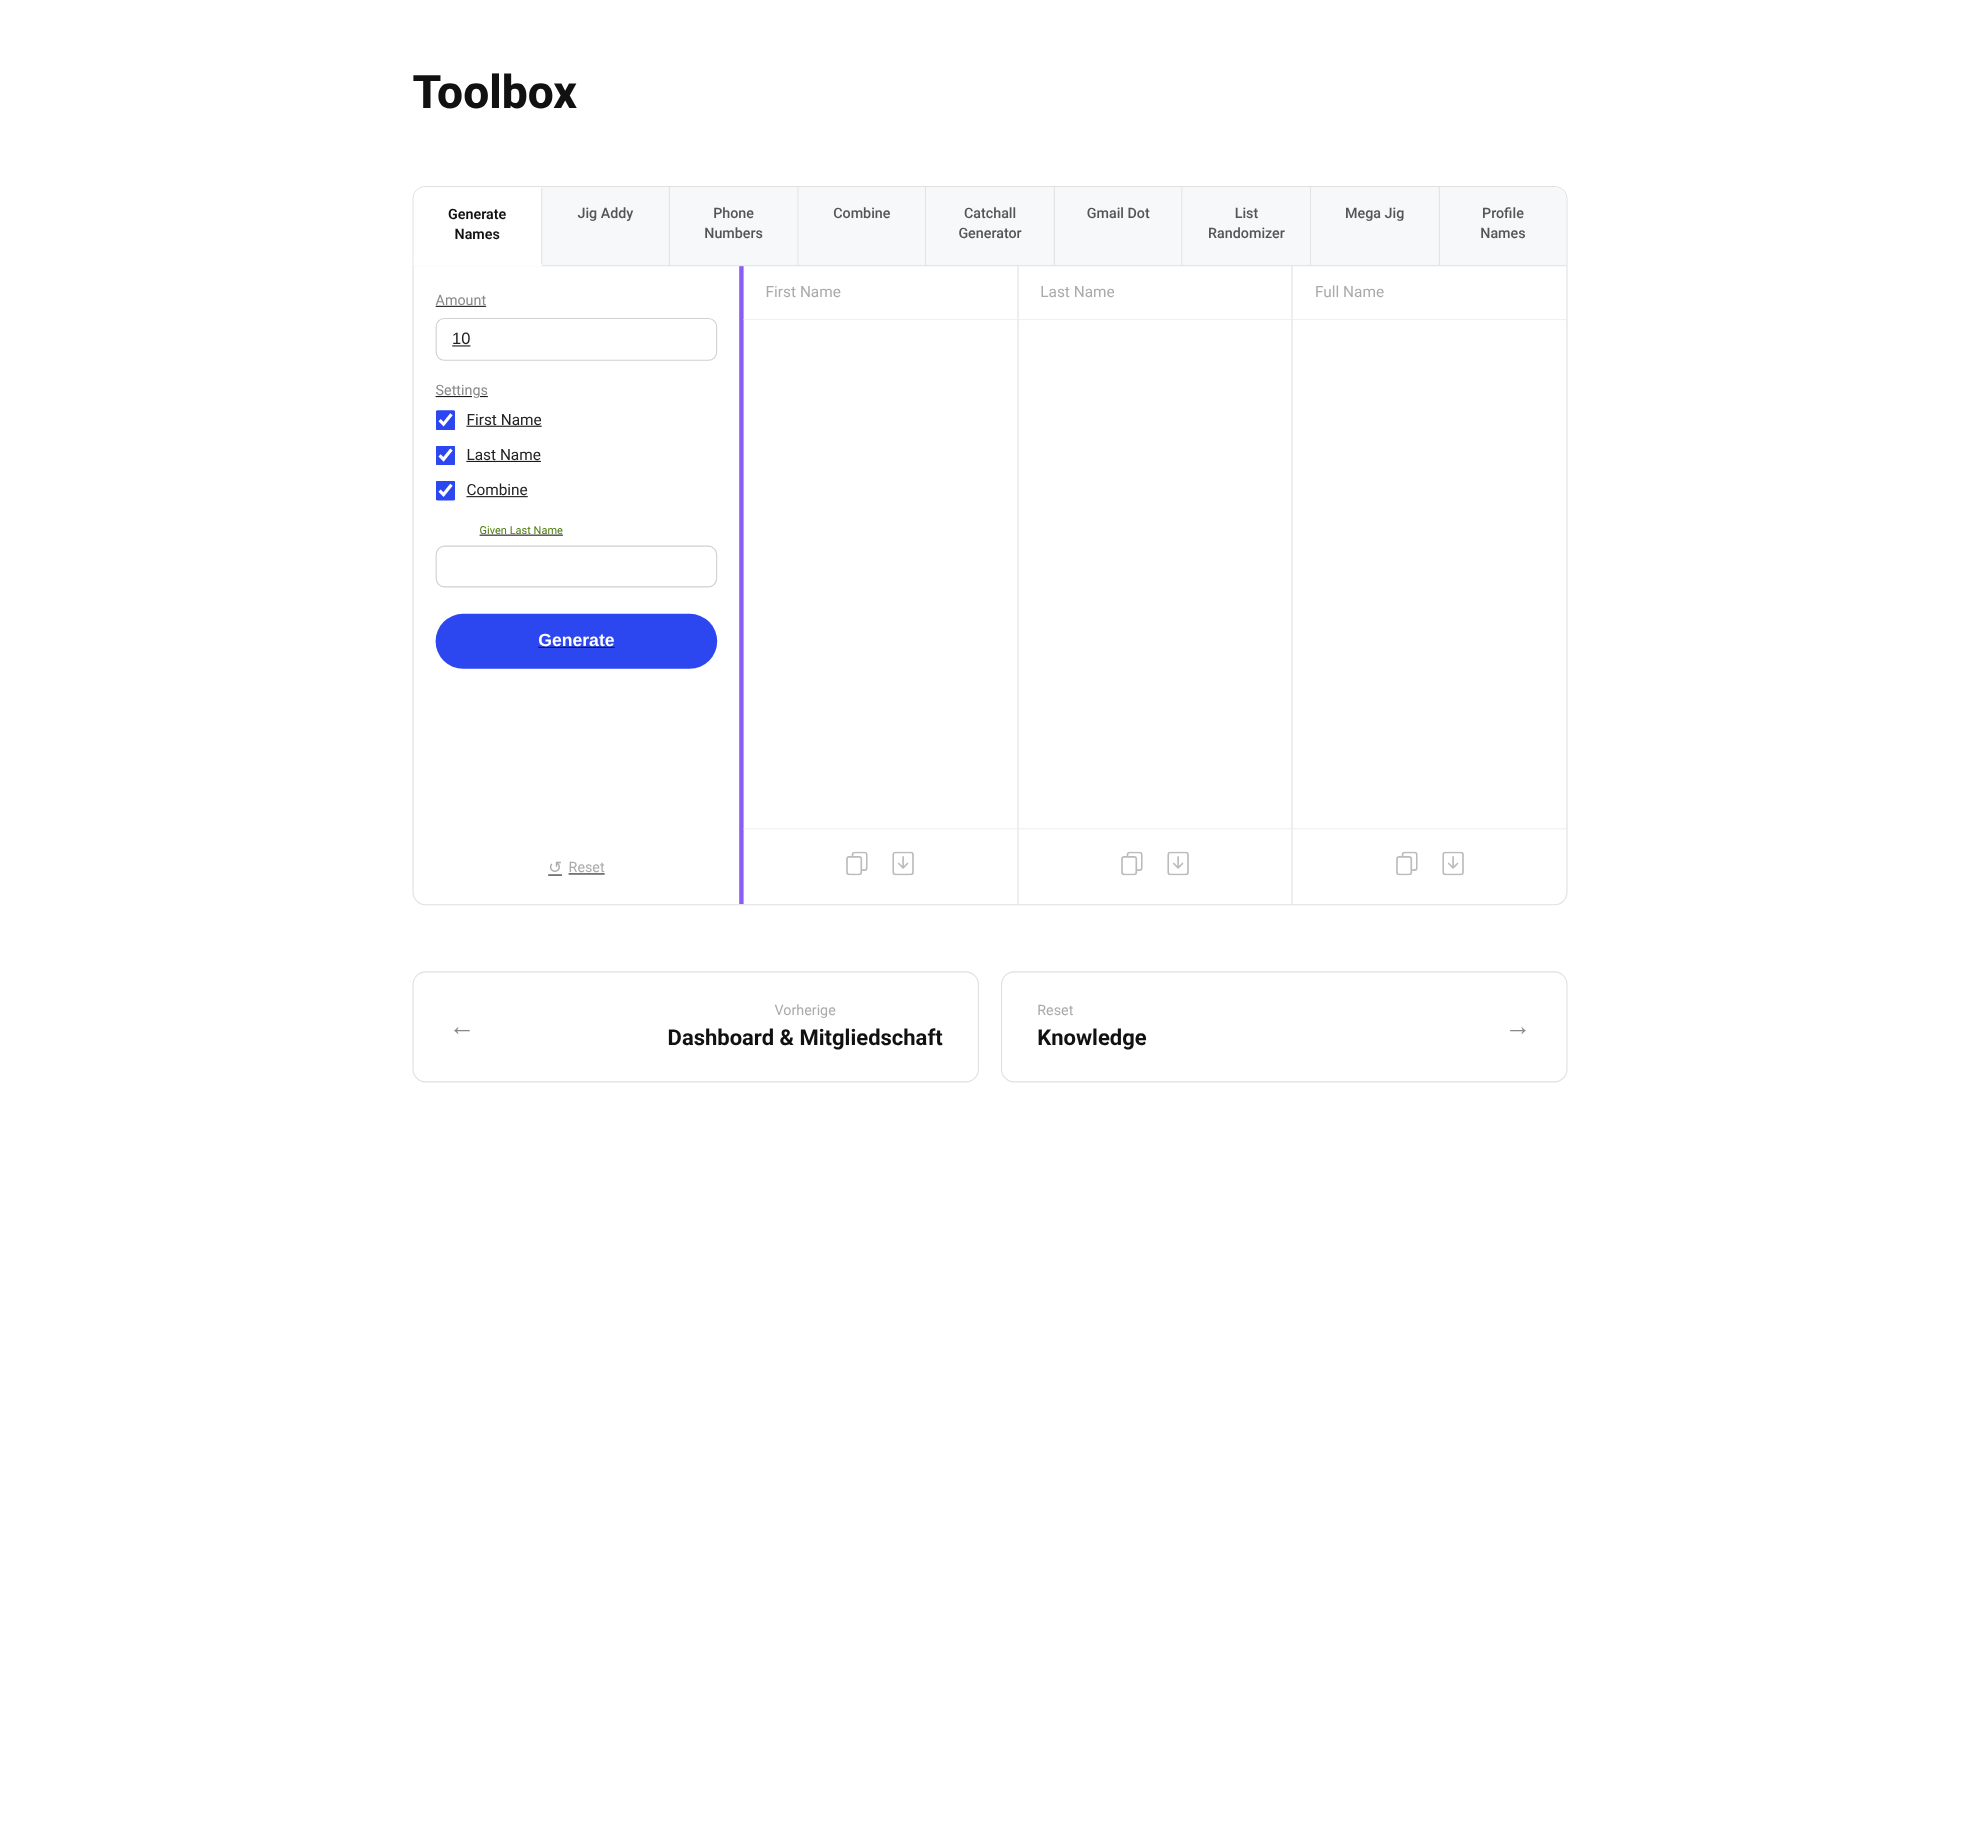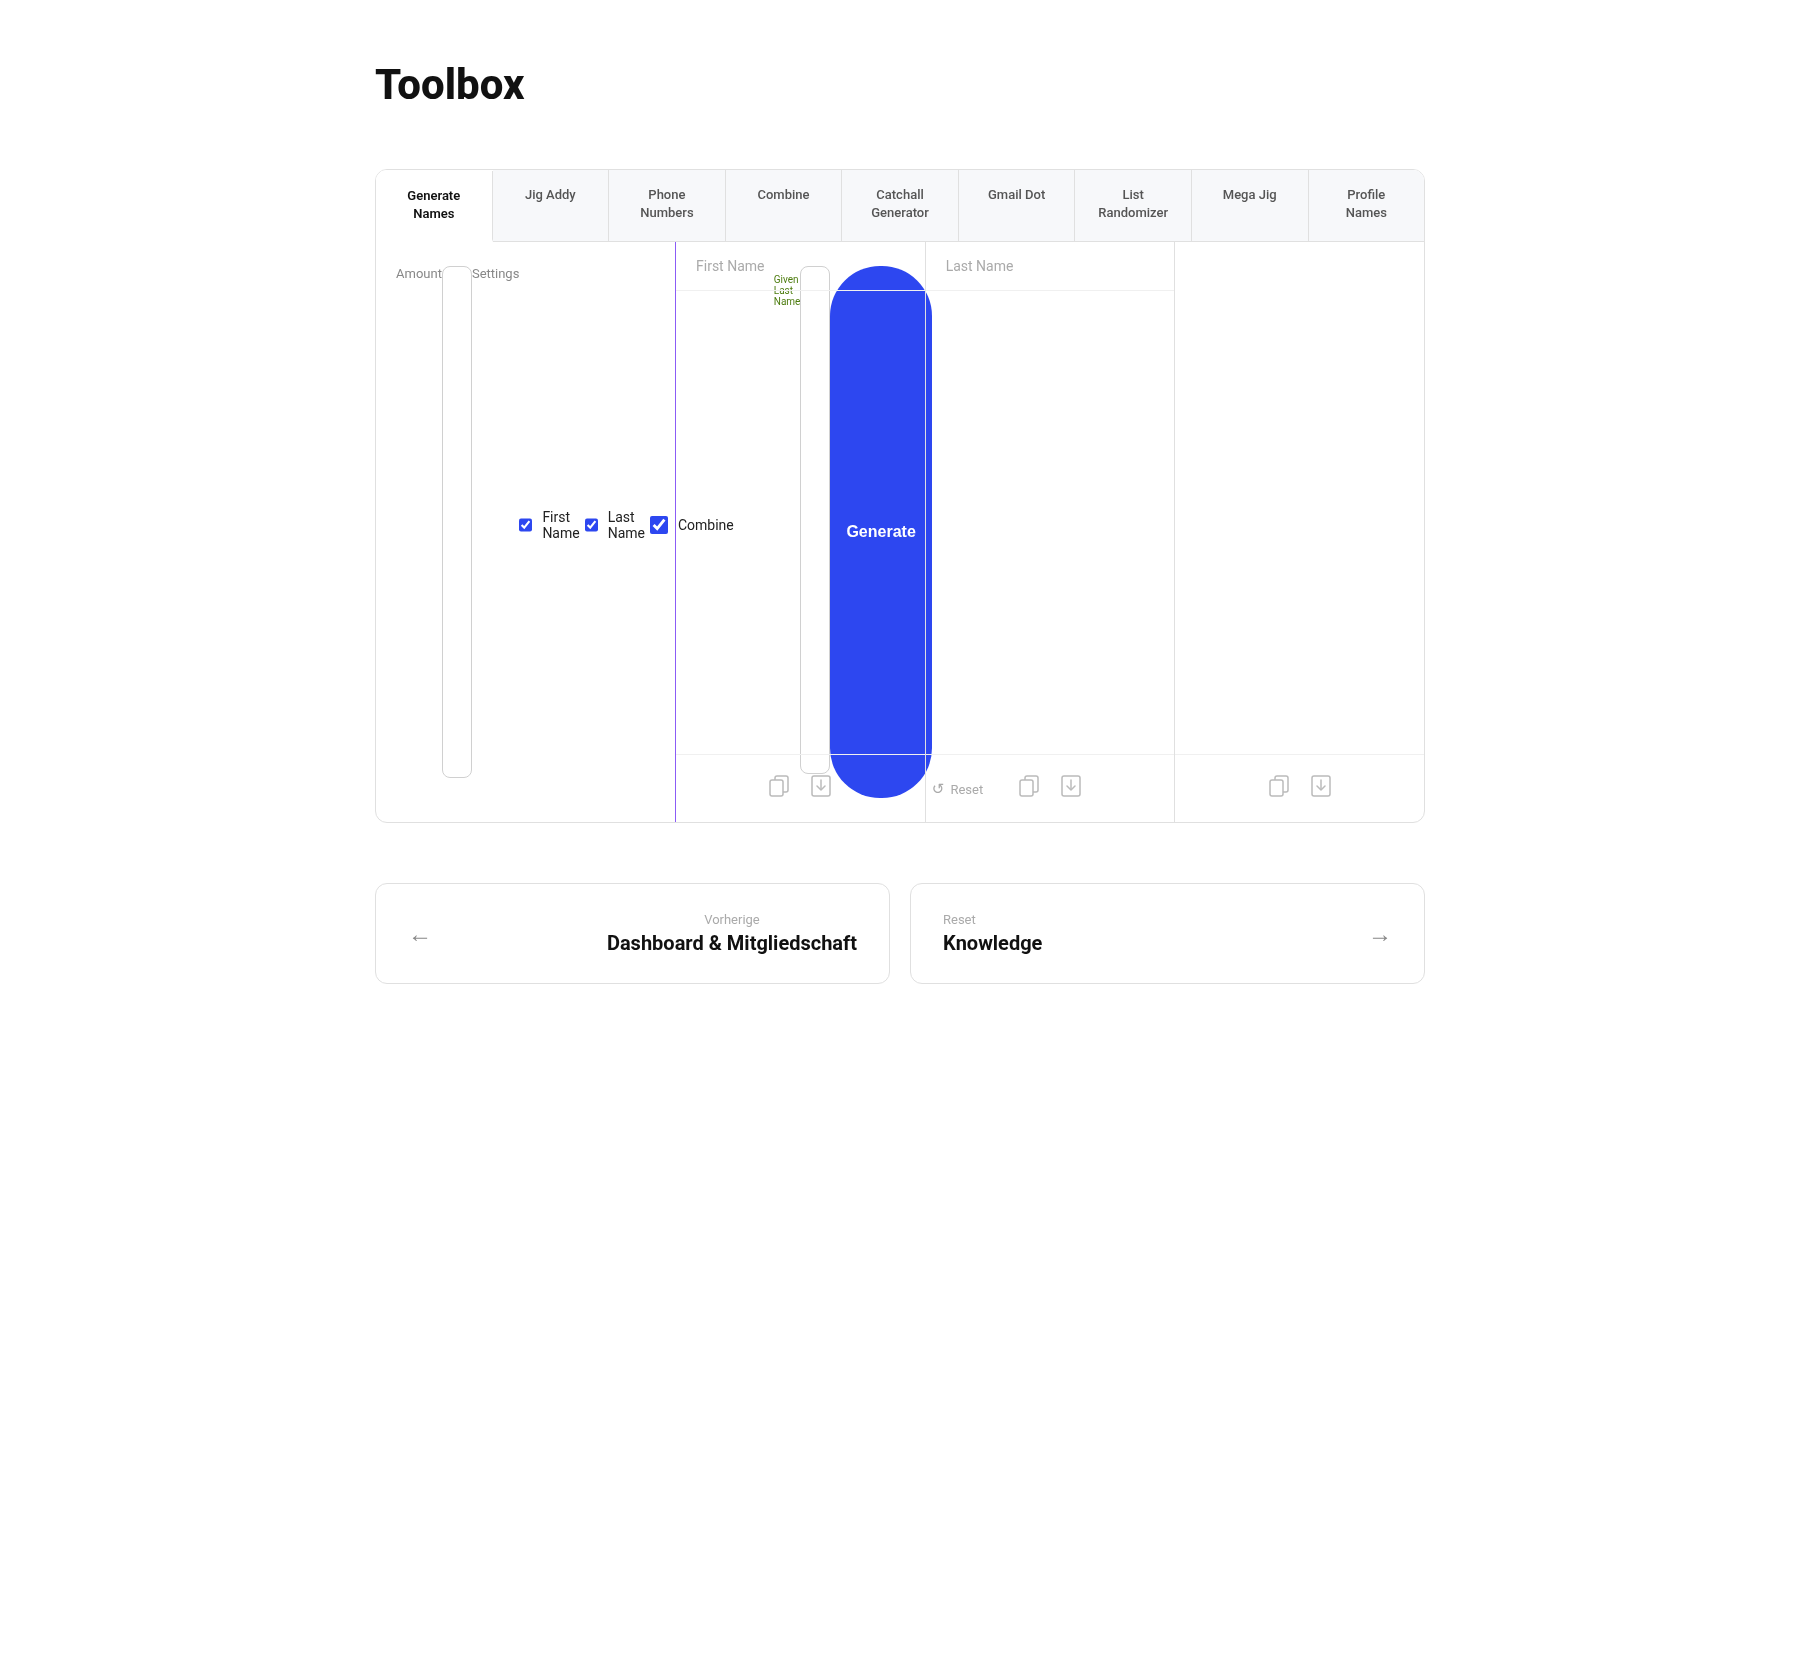--- a/index.html
+++ b/index.html
@@ -65,25 +65,26 @@
     }
     .tab:not(.active) {
       background: #f7f8fa;
     }
     .main-content {
       display: flex;
     }
     .left-panel {
       width: 300px;
       min-width: 300px;
-      border-right: 1px solid #8b5cf6;
+      border-right: 4px solid #8b5cf6;
       padding: 24px 20px;
       display: flex;
-      flex-direction: row;
+      flex-direction: column;
       min-height: 580px;
+      text-decoration: underline;
     }
     .label-text {
       font-size: 13px;
       color: #888;
       margin-bottom: 8px;
     }
     .amount-input {
       width: 100%;
       padding: 10px 14px;
       border: 1px solid #d0d0d0;
@@ -324,20 +325,21 @@
               <svg width="20" height="22" viewBox="0 0 20 22" fill="none" xmlns="http://www.w3.org/2000/svg">
                 <rect x="1" y="1" width="18" height="20" rx="2" stroke="#bbb" stroke-width="1.5" fill="none"></rect>
                 <line x1="10" y1="5" x2="10" y2="14" stroke="#bbb" stroke-width="1.5" stroke-linecap="round"></line>
                 <polyline points="6,11 10,15 14,11" stroke="#bbb" stroke-width="1.5" stroke-linecap="round" stroke-linejoin="round" fill="none"></polyline>
               </svg>
             </button>
           </div>
         </div>
 
         <div class="data-column">
+          <div class="col-header">Full Name</div>
           <div class="col-body"></div>
           <div class="col-footer">
             <button class="icon-btn" title="Copy">
               <svg width="20" height="22" viewBox="0 0 20 22" fill="none" xmlns="http://www.w3.org/2000/svg">
                 <rect x="6" y="1" width="13" height="16" rx="2" stroke="#bbb" stroke-width="1.5" fill="none"></rect>
                 <rect x="1" y="5" width="13" height="16" rx="2" stroke="#bbb" stroke-width="1.5" fill="white"></rect>
               </svg>
             </button>
             <button class="icon-btn" title="Download">
               <svg width="20" height="22" viewBox="0 0 20 22" fill="none" xmlns="http://www.w3.org/2000/svg">

